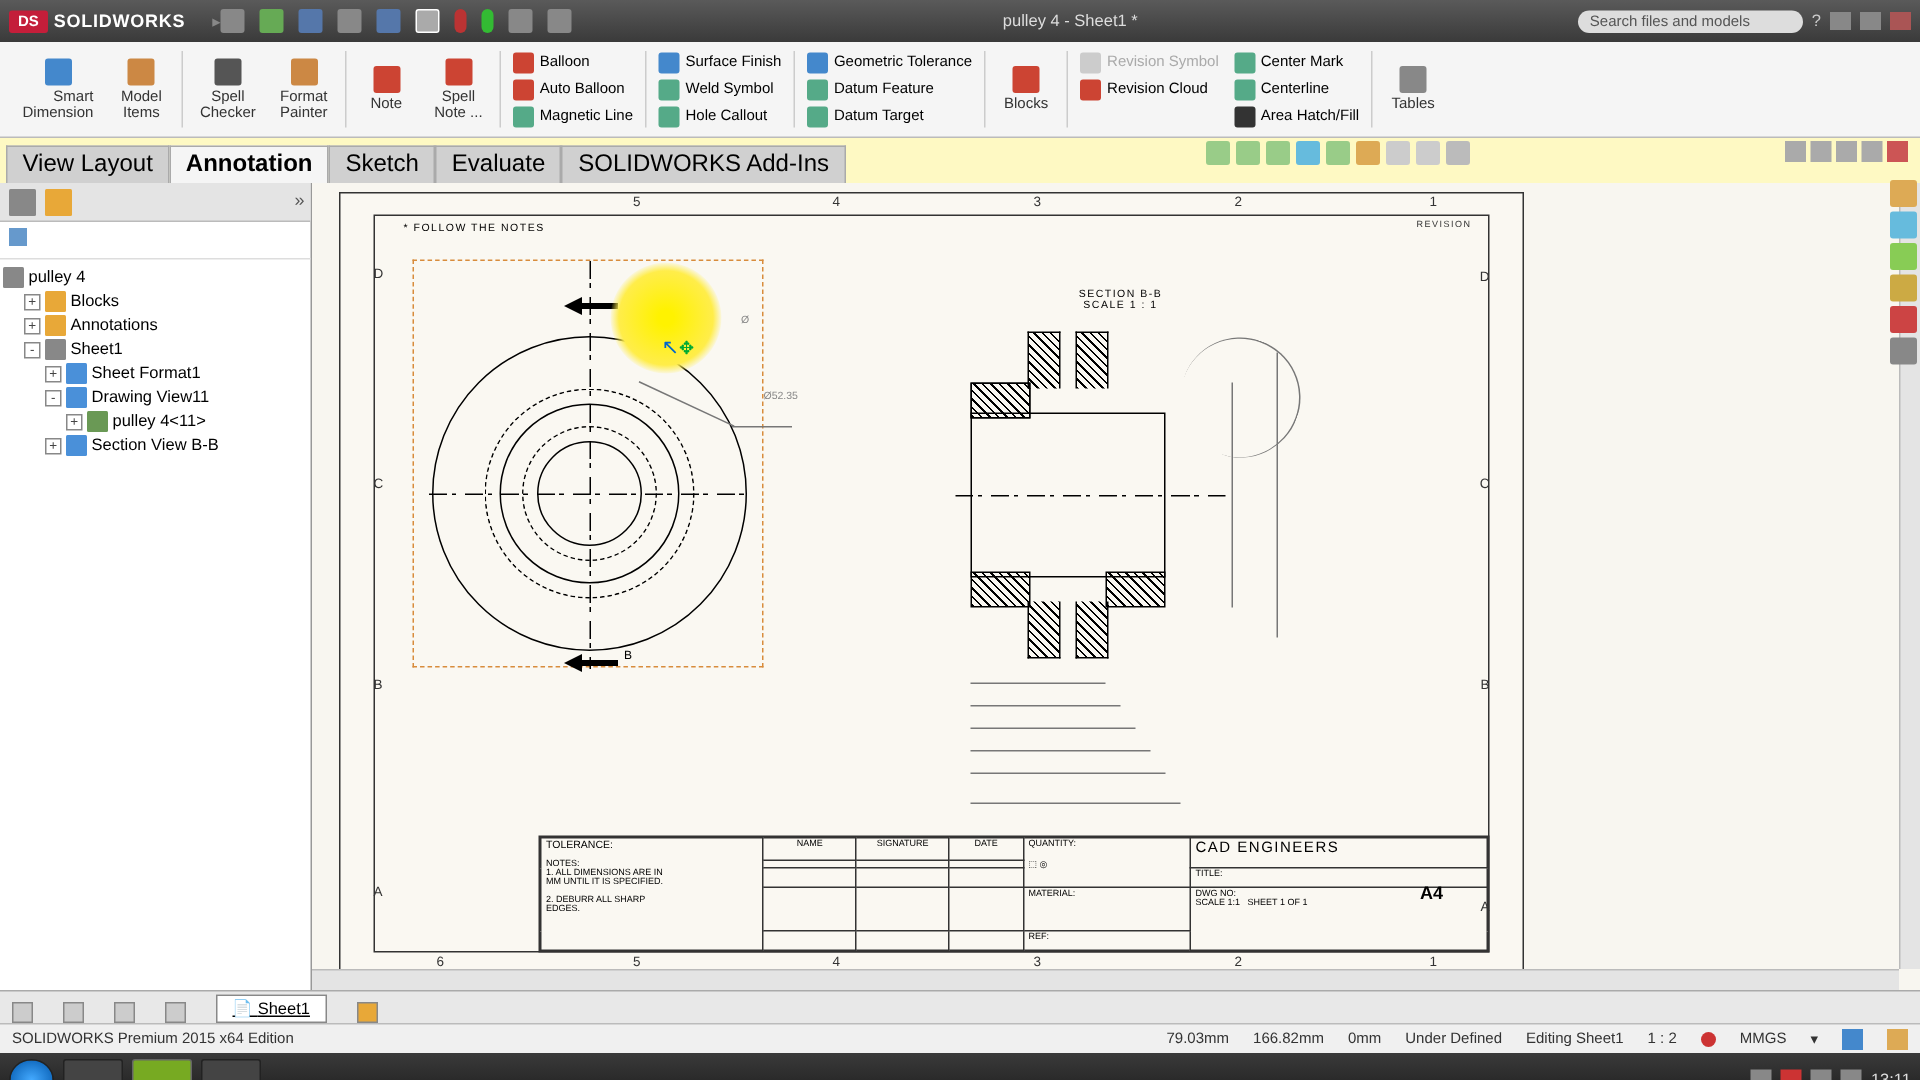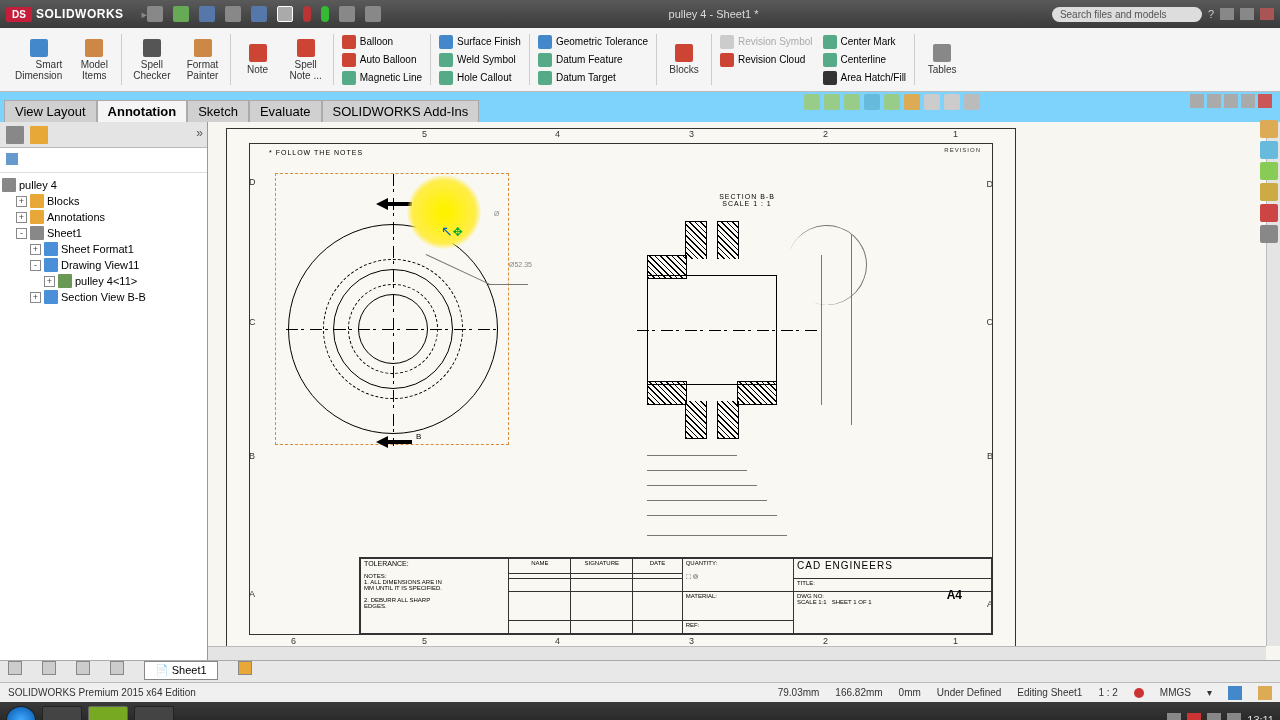--- a/index.html
+++ b/index.html
@@ -19,21 +19,21 @@
 
 .ribbon { height: 64px; background: #f5f5f5; border-bottom: 1px solid #bbb; display: flex; padding: 2px 8px; gap: 2px; }
 .ribbon .rbtn { display: flex; flex-direction: column; align-items: center; justify-content: center; padding: 3px 6px; font-size: 10px; color: #333; min-width: 46px; border: 1px solid transparent; }
 .ribbon .rbtn .ricon { width: 18px; height: 18px; background: #5a8; margin-bottom: 2px; border-radius: 2px; }
 .ribbon .rstack { display: flex; flex-direction: column; gap: 2px; justify-content: center; }
 .ribbon .rstack .sbtn { display: flex; align-items: center; gap: 4px; font-size: 10px; padding: 1px 4px; }
 .ribbon .rstack .sbtn .sicon { width: 14px; height: 14px; background: #5a8; border-radius: 2px; }
 .ribbon .sep { width: 1px; background: #ccc; margin: 4px 2px; }
 
 
-.tabrow { height: 30px; background: #7dd3fc; display: flex; align-items: flex-end; padding-left: 4px; gap: 0; font-size: 13px; position: relative; }
+.tabrow { height: 30px; background: #fef9c3; display: flex; align-items: flex-end; padding-left: 4px; gap: 0; font-size: 16px; position: relative; }
 .tabrow .tab { padding: 3px 10px; background: #d0d0d0; border: 1px solid #aaa; border-bottom: none; cursor: pointer; }
 .tabrow .tab.active { background: #f5f5f5; font-weight: bold; }
 .tabrow .vtools { position: absolute; right: 300px; top: 2px; display: flex; gap: 4px; }
 .tabrow .vtools .vicon { width: 16px; height: 16px; background: #9c8; border-radius: 2px; }
 .tabrow .corners { position: absolute; right: 8px; top: 2px; display: flex; gap: 3px; }
 .tabrow .corners .cicon { width: 14px; height: 14px; background: #aaa; }
 
 
 .main { display: flex; height: 538px; }
 
@@ -78,21 +78,21 @@
 
 .titleblock { position: absolute; left: 132px; bottom: 14px; right: 22px; height: 78px; border: 1px solid #333; font-size: 6px; }
 .titleblock td { border: 1px solid #333; padding: 1px 3px; vertical-align: top; }
 .sheetsize { position: absolute; right: 30px; bottom: 32px; font-size: 12px; font-weight: bold; margin-left: 48px; }
 
 
 .rstrip { position: absolute; right: 0; top: 120px; width: 22px; display: flex; flex-direction: column; gap: 3px; }
 .rstrip .ricon2 { width: 18px; height: 18px; background: #8b5; border-radius: 2px; margin: 0 auto; }
 
 
-.btabs { height: 22px; background: #e8e8e8; border-top: 1px solid #aaa; display: flex; align-items: flex-start; padding-left: 8px; gap: 20px; font-size: 11px; }
+.btabs { height: 22px; background: #e8e8e8; border-top: 1px solid #aaa; display: flex; align-items: flex-end; padding-left: 8px; gap: 20px; font-size: 11px; text-decoration: underline; }
 .btabs .nav { width: 14px; height: 14px; background: #ccc; border: 1px solid #888; }
 .btabs .stab { padding: 2px 10px; background: #fff; border: 1px solid #888; }
 
 
 .status { height: 20px; background: #f0f0f0; border-top: 1px solid #bbb; display: flex; align-items: center; font-size: 10px; padding: 0 8px; gap: 16px; color: #333; }
 .status .grow { flex: 1; }
 
 
 .taskbar { height: 36px; background: linear-gradient(#3a3a3a,#1a1a1a); display: flex; align-items: center; padding: 0 6px; gap: 6px; }
 .taskbar .tbtn { width: 40px; height: 28px; background: #444; border: 1px solid #222; border-radius: 2px; }

